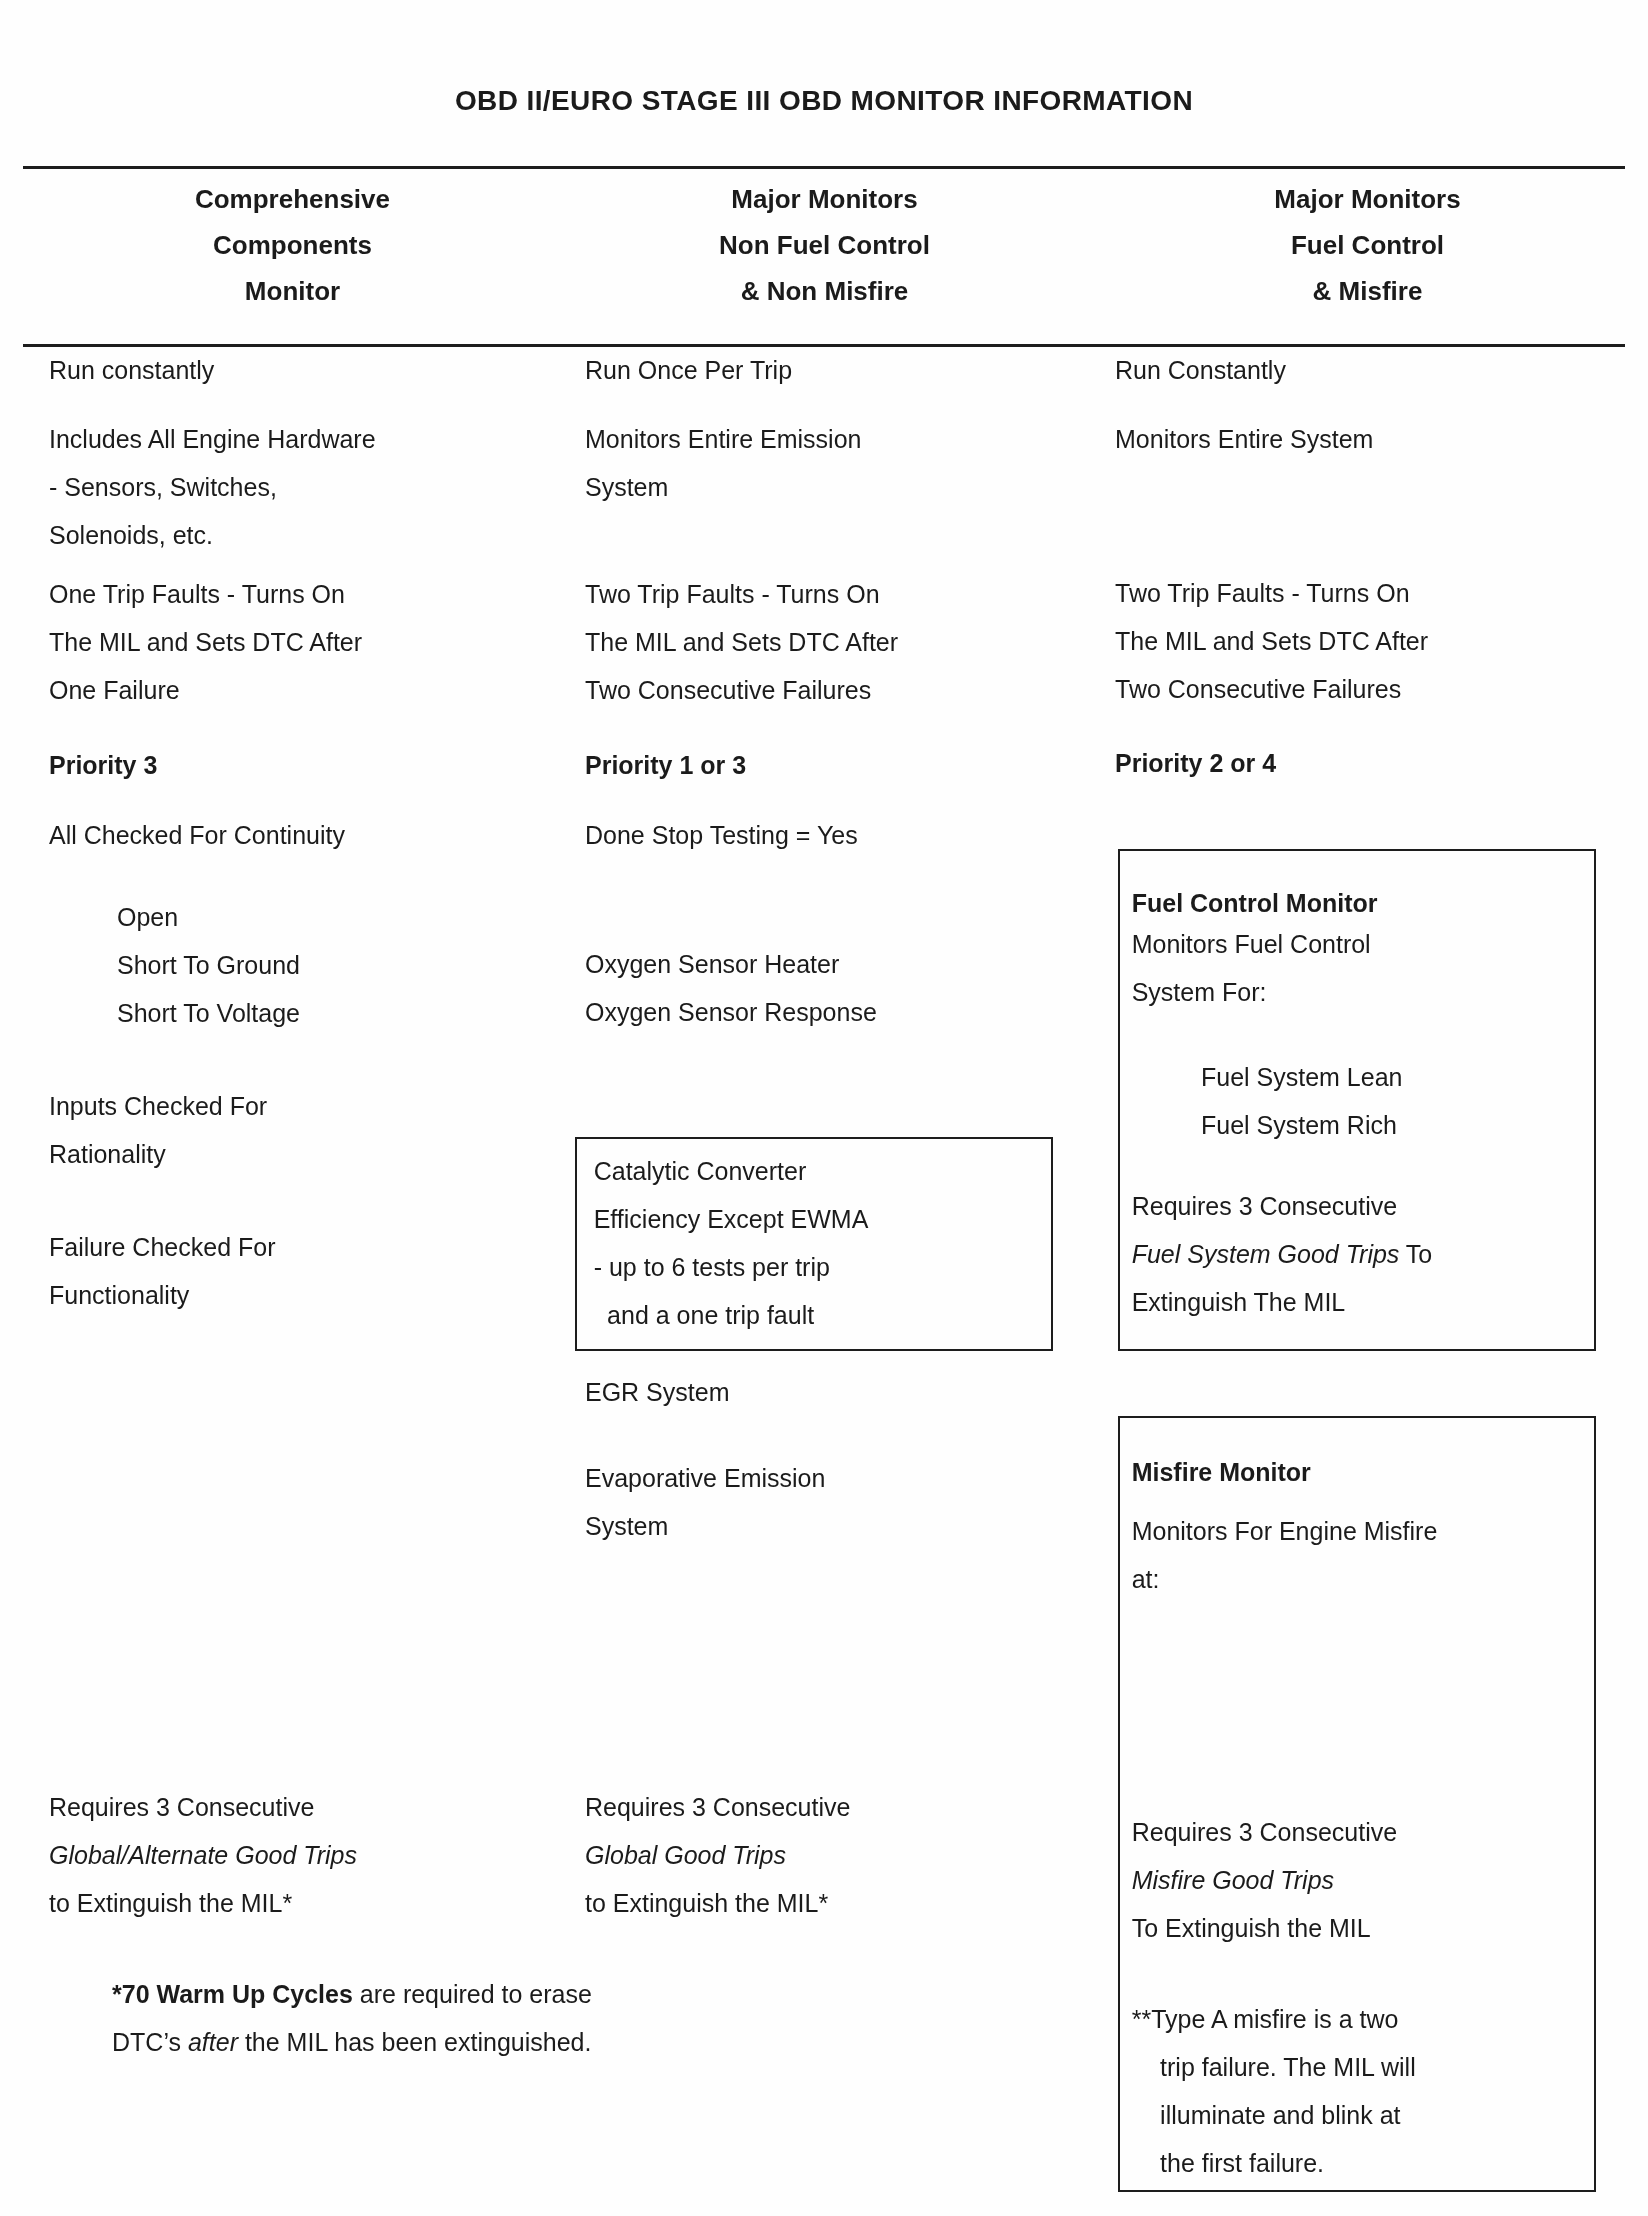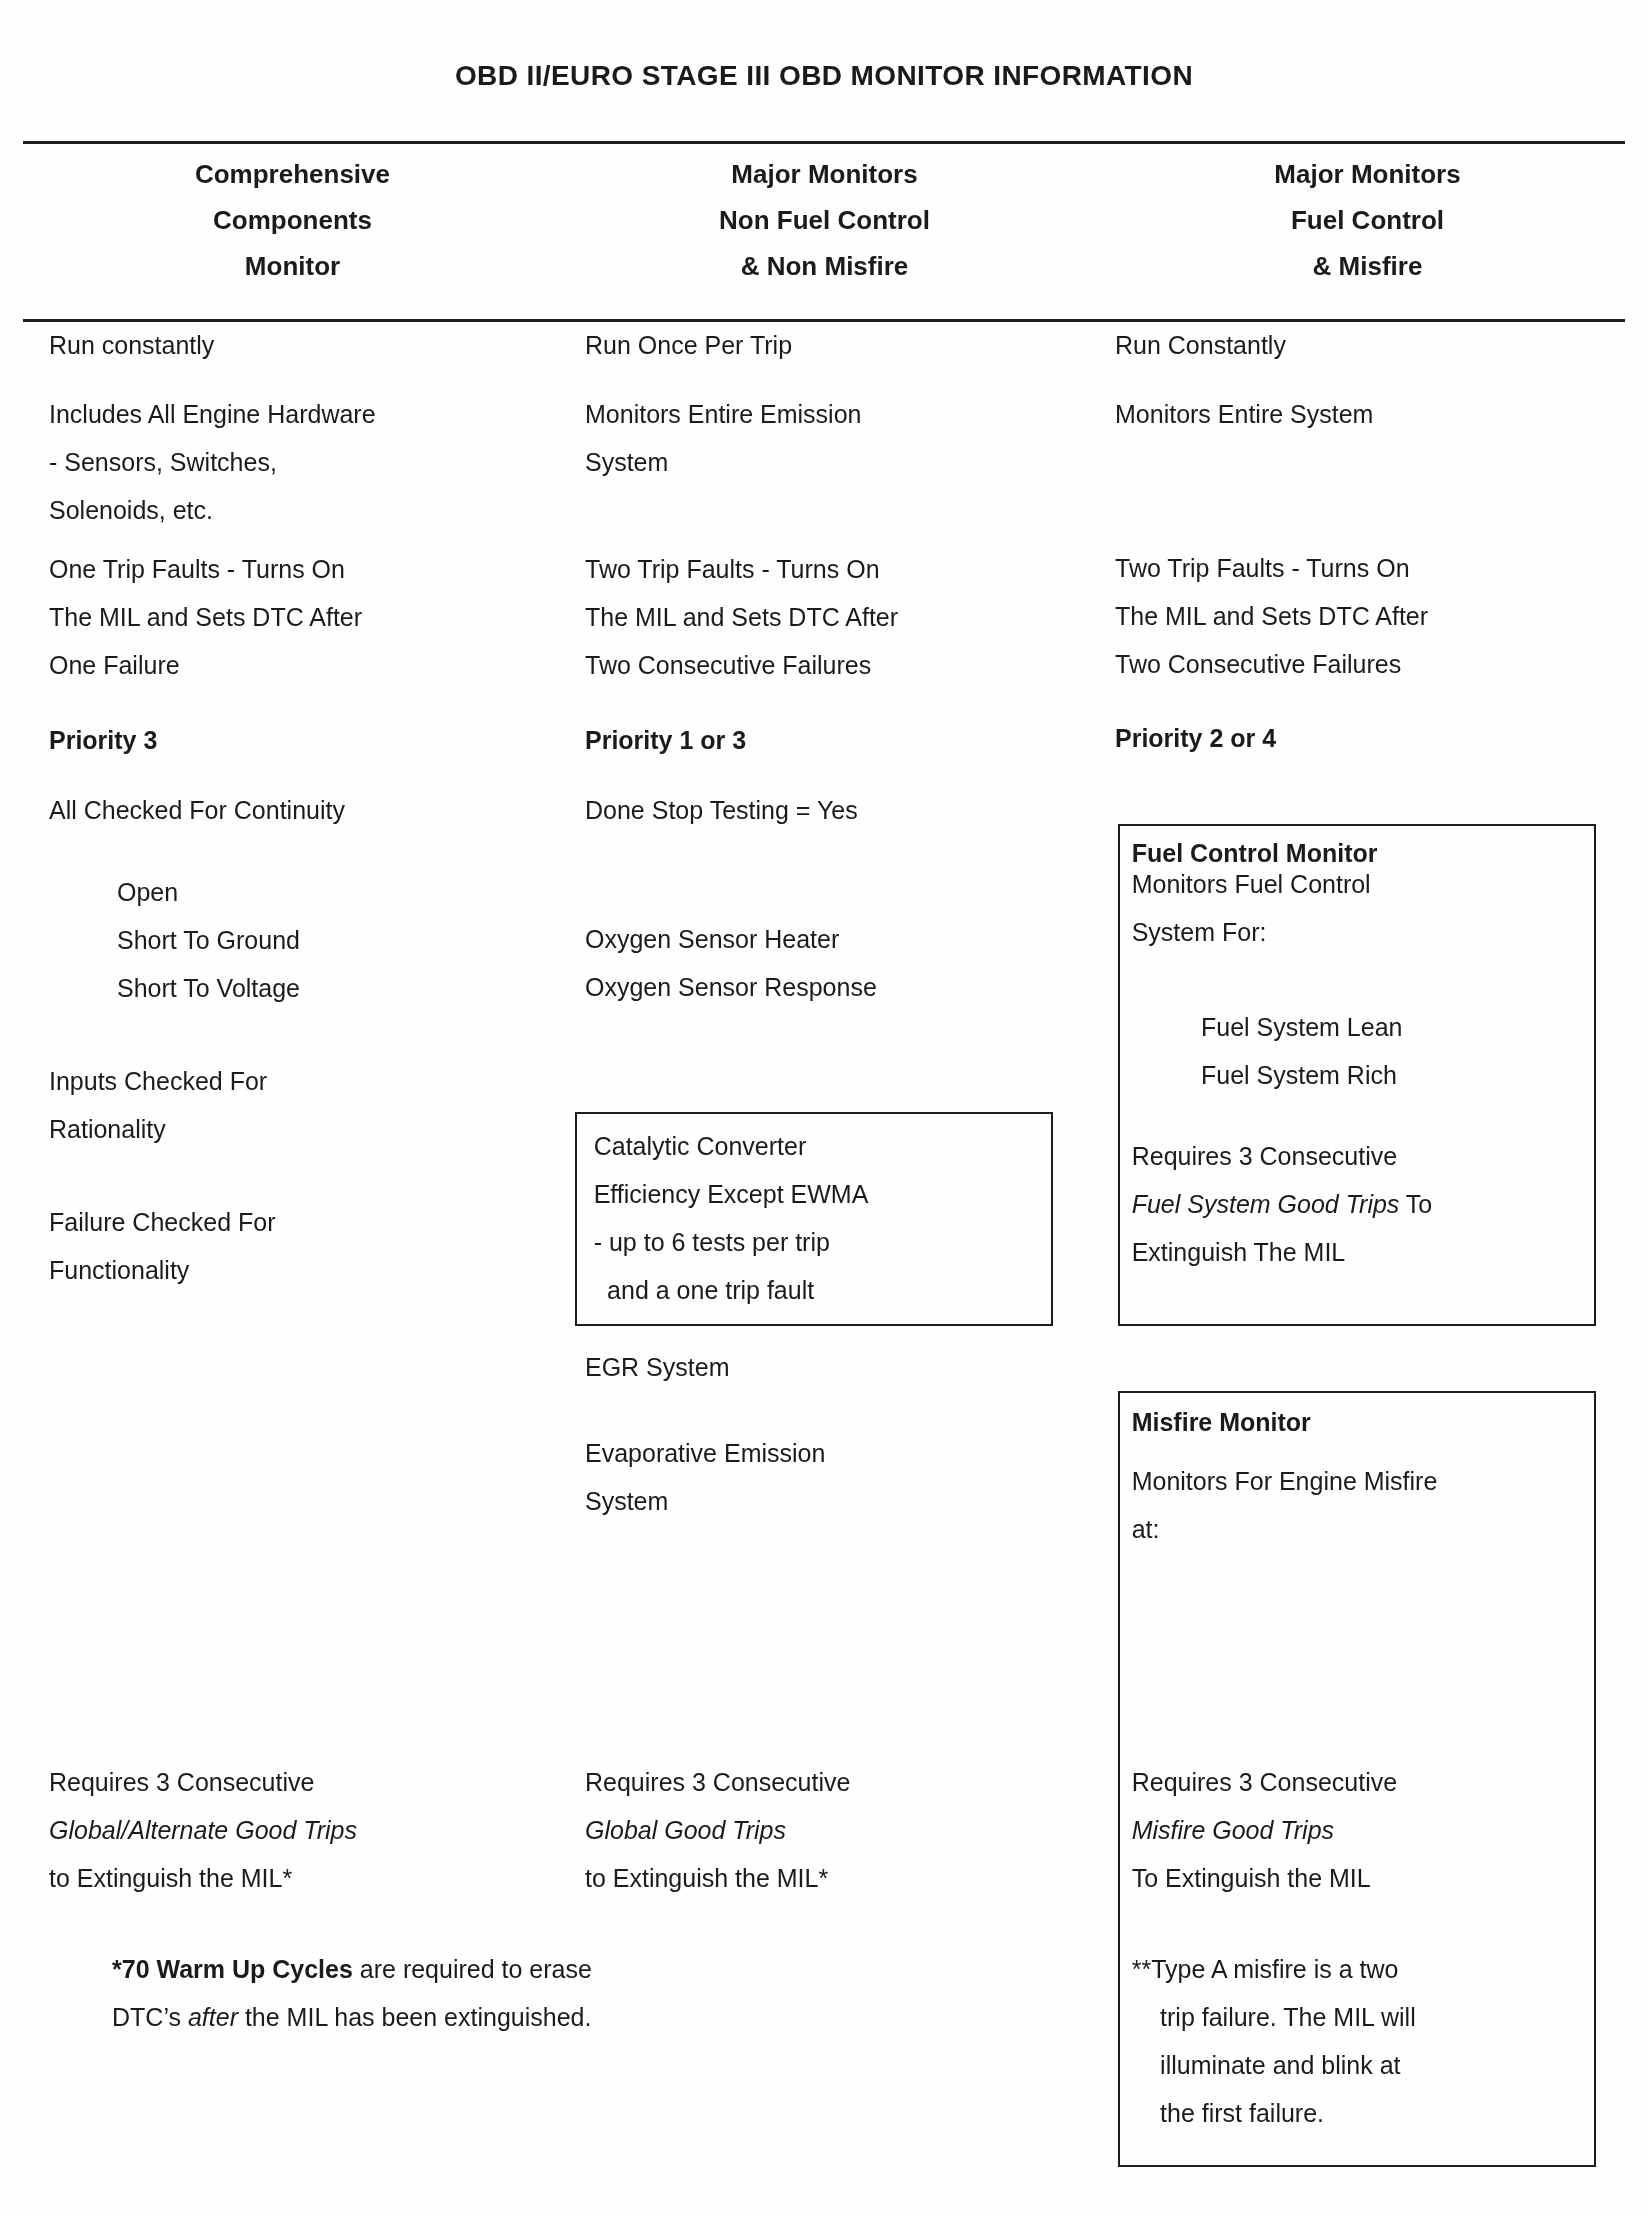--- a/index.html
+++ b/index.html
@@ -4,21 +4,21 @@
 <style>
   html, body { margin:0; padding:0; background:#ffffff; }
   .page {
     position:relative;
     width:1648px; height:2216px;
     background:#fefefe;
     font-family:"Liberation Sans", sans-serif;
     color:#1b1b1b;
     overflow:hidden;
   }
-  .abs { position:absolute; }
+  .abs { position:absolute;margin-top:25px; }
   .title {
     top:60px; left:0; width:1648px;
     text-align:center;
     font-weight:700; font-size:28px; letter-spacing:0.4px;
     white-space:nowrap;
   }
   .rule { left:23.4px; width:1602px; height:2.5px; background:#1d1d1d; }
   .hdr {
     top:151px; width:427px;
     font-weight:700; font-size:26px; line-height:46px;
@@ -159,21 +159,21 @@
   <div class="abs blk" style="left:1115px; top:544px">
     <div>Two Trip Faults - Turns On</div>
     <div>The MIL and Sets DTC After</div>
     <div>Two Consecutive Failures</div>
   </div>
 
   <div class="abs blk bold center" style="left:1115px; top:714px; width:509px">Priority 2 or 4</div>
 
   <div class="abs box" style="left:1118px; top:824px; width:478px; height:502px">
     <div class="abs blk bold" style="left:11.7px; top:3.3px">Fuel Control Monitor</div>
-    <div class="abs blk" style="left:11.7px; top:34px">
+    <div class="abs blk" style="left:11.7px; top:44px">
       <div>Monitors Fuel Control</div>
       <div>System For:</div>
     </div>
     <div class="abs blk" style="left:81px; top:177px">
       <div>Fuel System Lean</div>
       <div>Fuel System Rich</div>
     </div>
     <div class="abs blk" style="left:11.7px; top:306px">
       <div>Requires 3 Consecutive</div>
       <div><span class="italic">Fuel System Good Trips</span><span> To</span></div>

